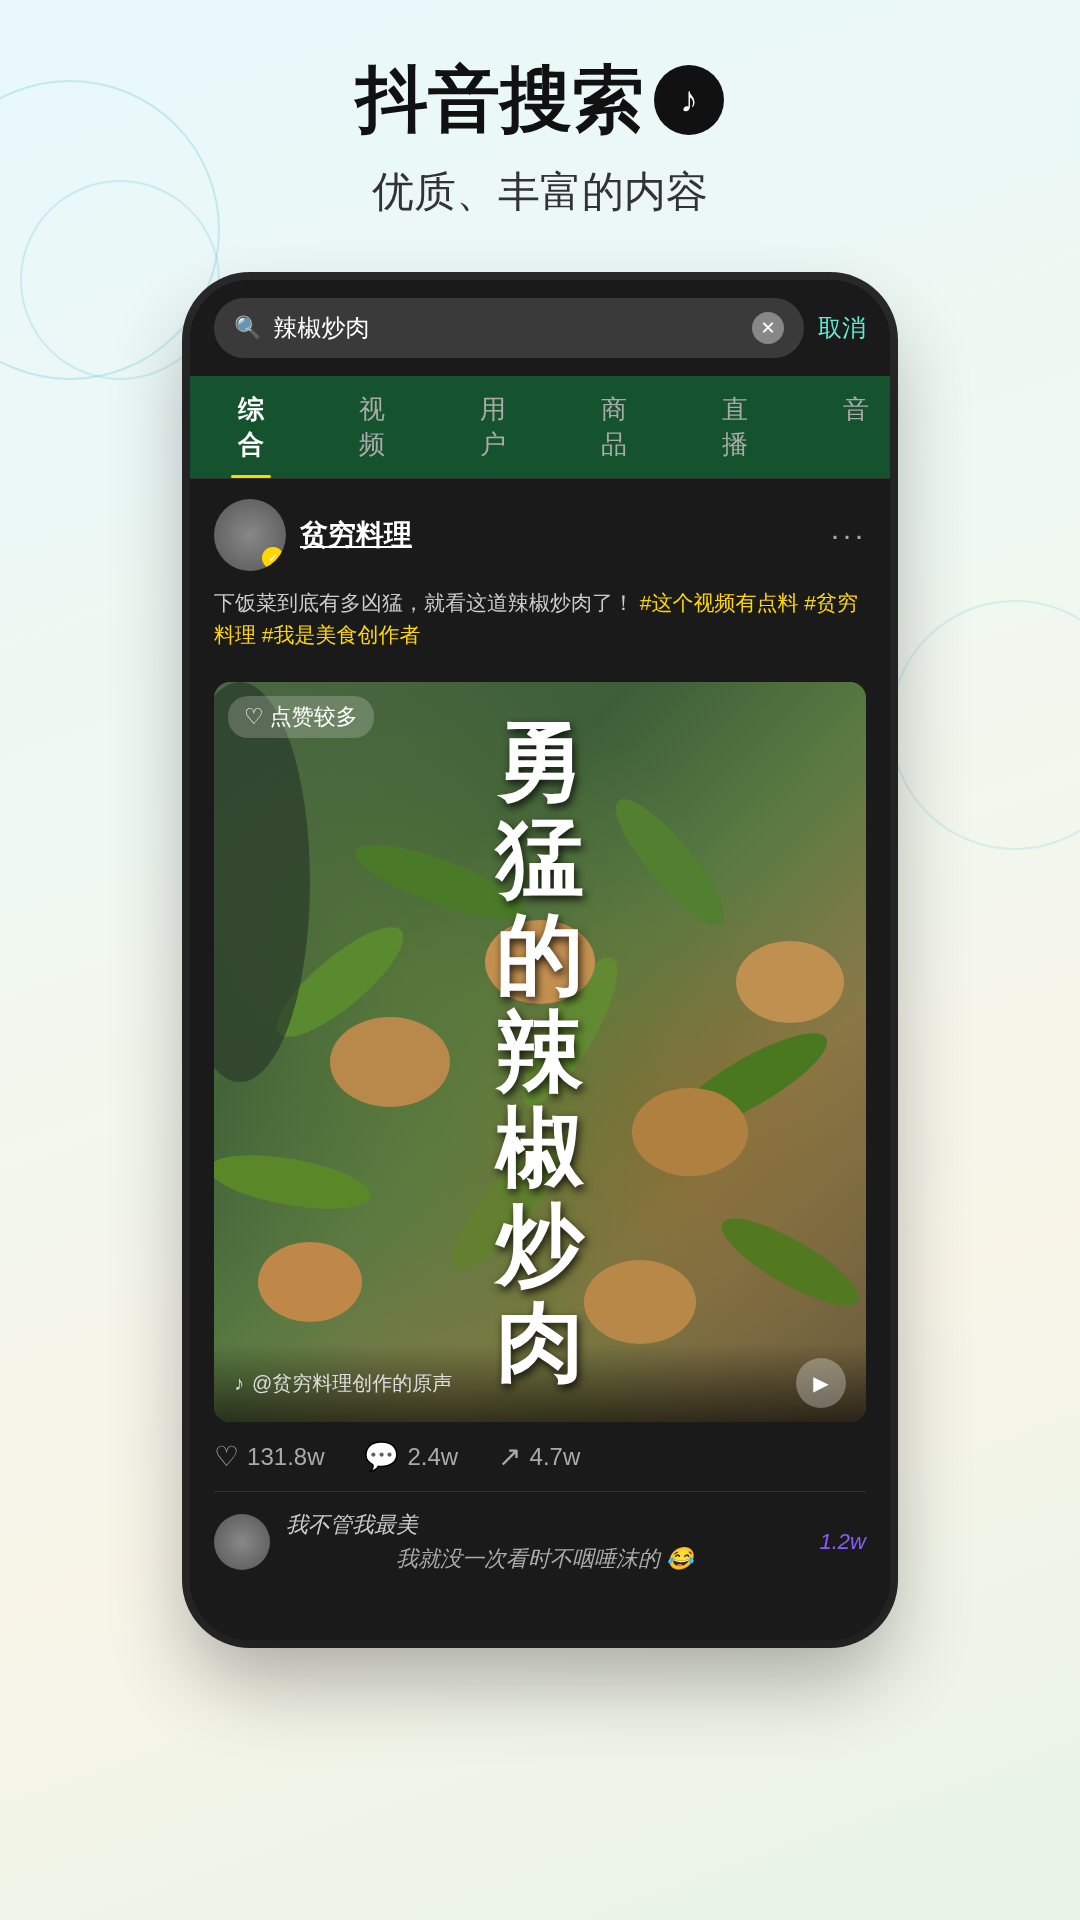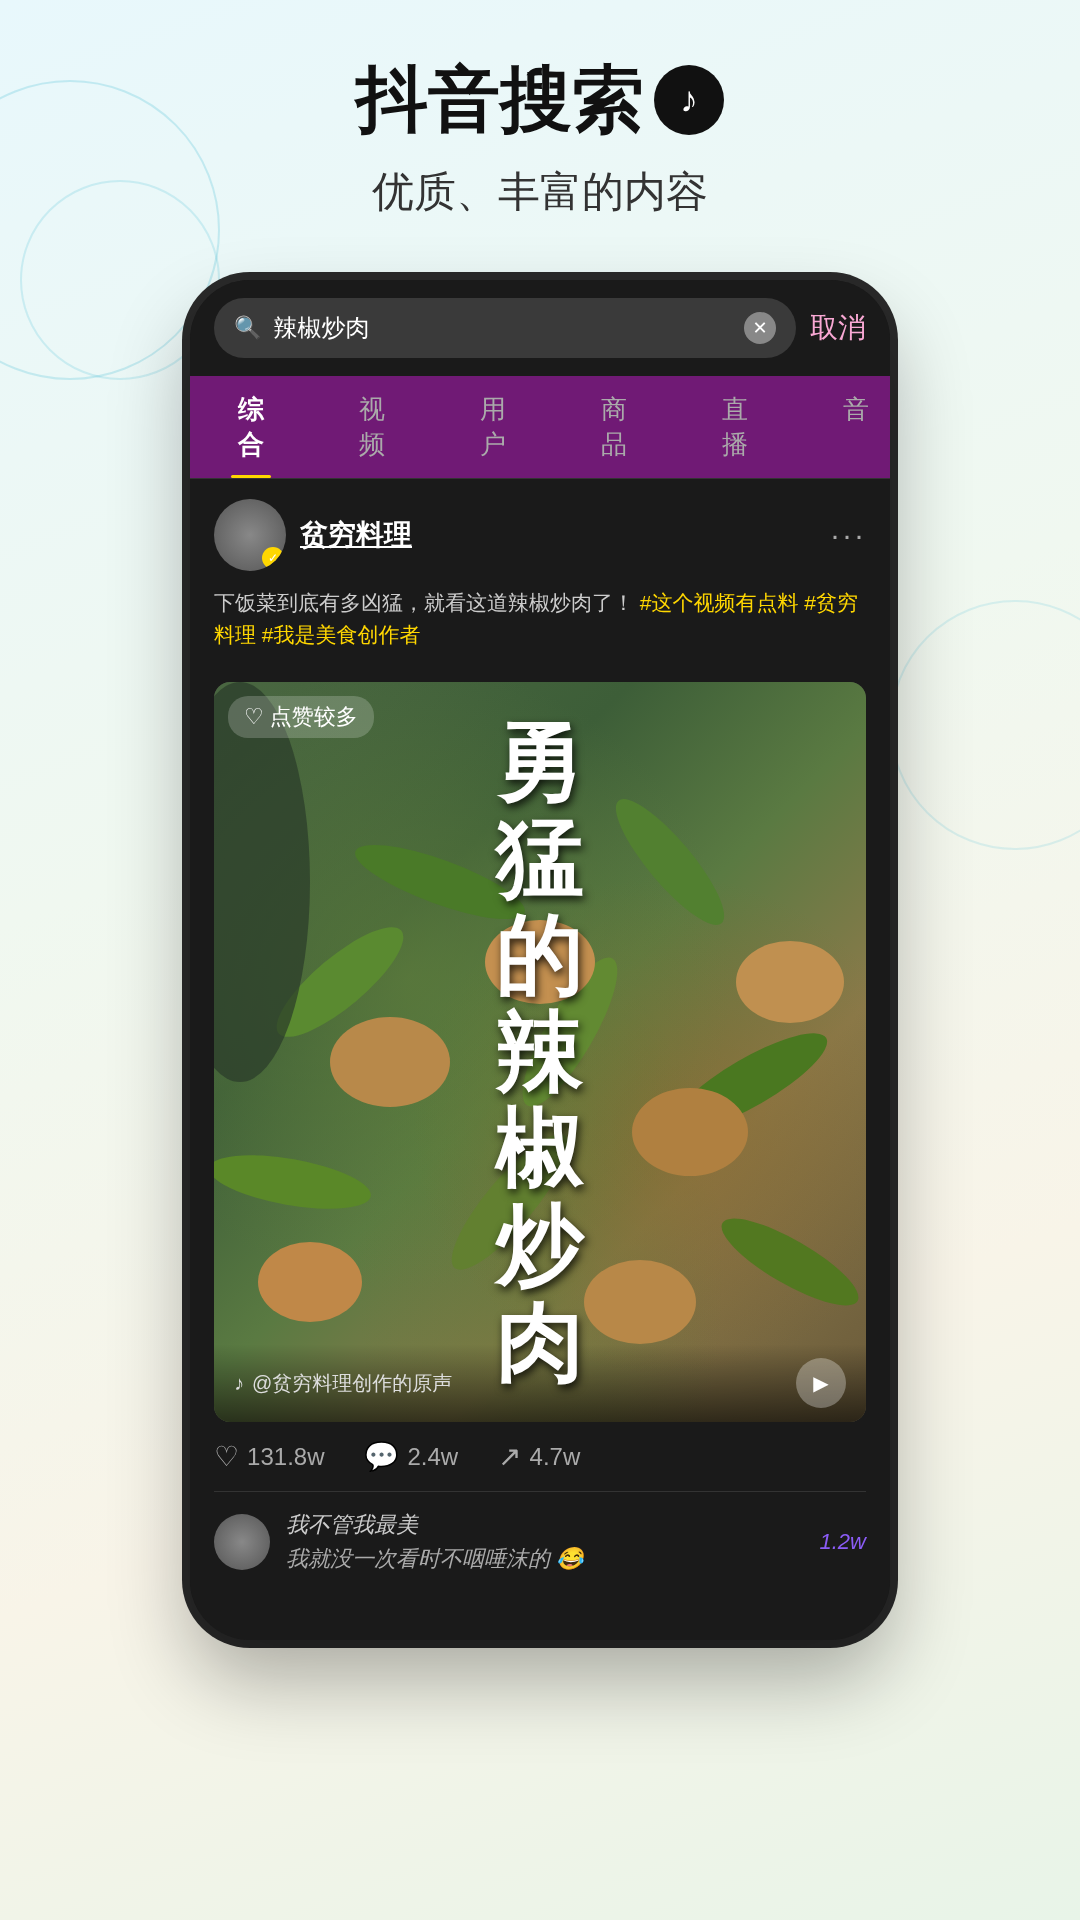--- a/index.html
+++ b/index.html
@@ -118,29 +118,29 @@
       width: 32px; height: 32px;
       background: #888;
       border-radius: 50%;
       display: flex;
       align-items: center;
       justify-content: center;
       color: #fff;
       font-size: 18px;
     }
     .search-cancel {
-      color: #f9a8d4;
-      font-size: 28px;
+      color: #5eead4;
+      font-size: 24px;
       white-space: nowrap;
     }
 
     
     .tabs {
       display: flex;
-      background: #701a75;
+      background: #14532d;
       padding: 0 24px;
       border-bottom: 1px solid #333;
       gap: 47px;
     }
     .tab {
       padding: 16px 24px;
       font-size: 26px;
       color: #aaa;
       position: relative;
     }
@@ -333,20 +333,21 @@
       flex: 1;
     }
     .comment-name {
       color: #ccc;
       font-size: 22px;
       margin-bottom: 4px;
     }
     .comment-text {
       color: #aaa;
       font-size: 22px;
+      text-align: center;
     }
     .comment-likes {
       color: #8b5cf6;
       font-size: 22px;
     }
   </style>
 </head>
 <body>
 
 <div class="bg-circle-1"></div>

